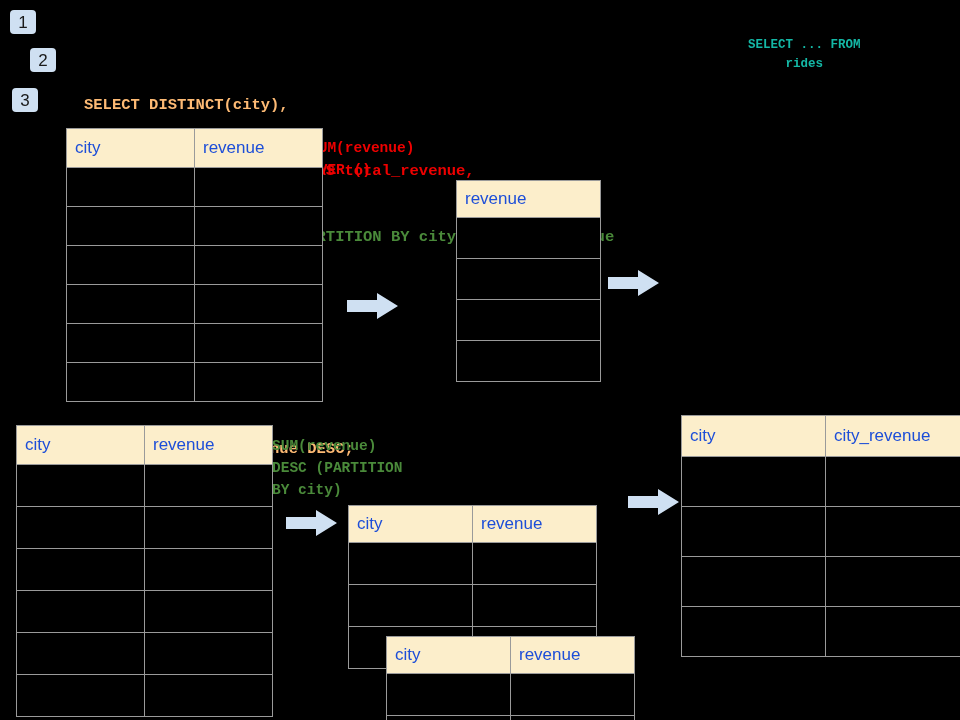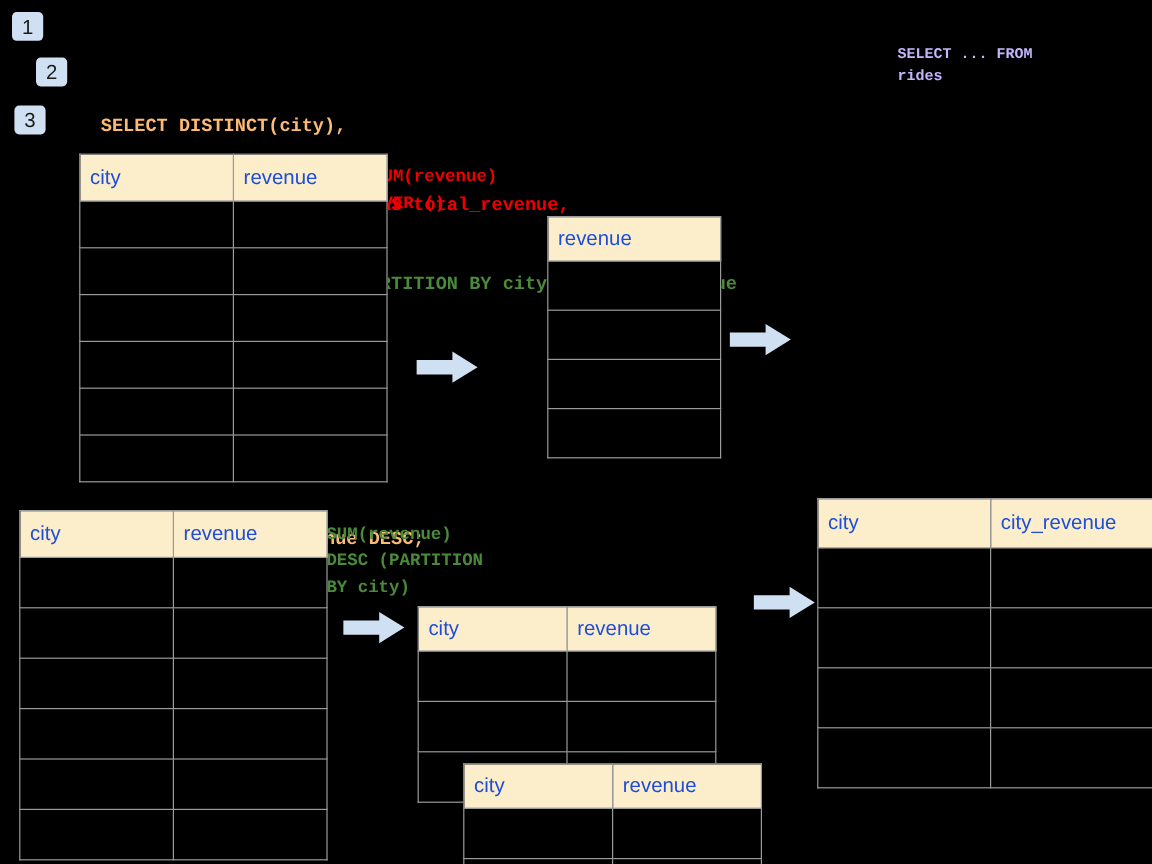--- a/index.html
+++ b/index.html
@@ -49,22 +49,23 @@
   .c-green  { color: #4a8a3a; }
 
   .code-side {
     position: absolute;
     left: 748px;
     top: 36px;
     font-family: "Liberation Mono", "DejaVu Sans Mono", monospace;
     font-size: 12.5px;
     line-height: 19px;
     font-weight: bold;
-    color: #c4b5fd;
+    color: #14b8a6;
     white-space: pre;
+    text-align: center;
   }
 
   
   .annot {
     position: absolute;
     font-family: "Liberation Mono", "DejaVu Sans Mono", monospace;
     font-size: 14.5px;
     line-height: 22px;
     font-weight: bold;
     white-space: pre;

